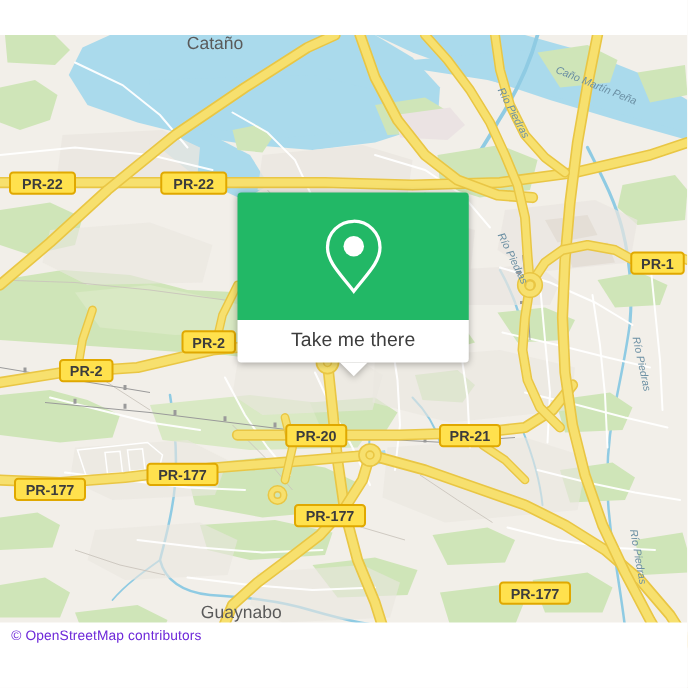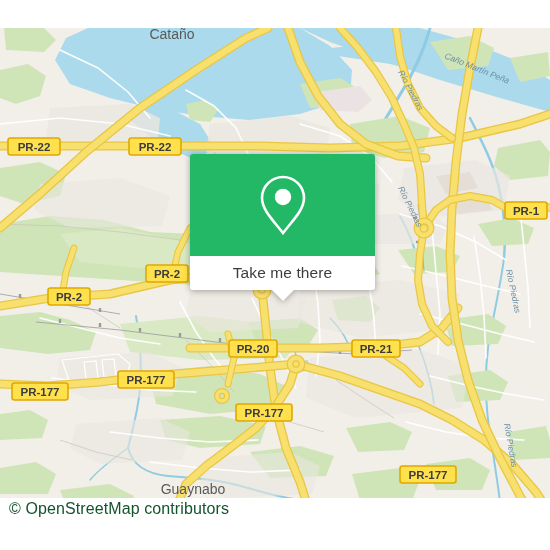--- a/index.html
+++ b/index.html
@@ -41,22 +41,22 @@
     position: absolute;
     left: 0;
     top: 470px;
     width: 550px;
     height: 22px;
     background: #ffffff;
     display: flex;
     align-items: center;
   }
   .attrib-text {
-    font-size: 16px;
-    color: #14532d;
+    font-size: 11px;
+    color: #6d28d9;
     padding-left: 9px;
     letter-spacing: 0.1px;
     font-family: "Liberation Sans", sans-serif;
   }
 
   
   .popup {
     position: absolute;
     left: 190px;
     top: 126px;

